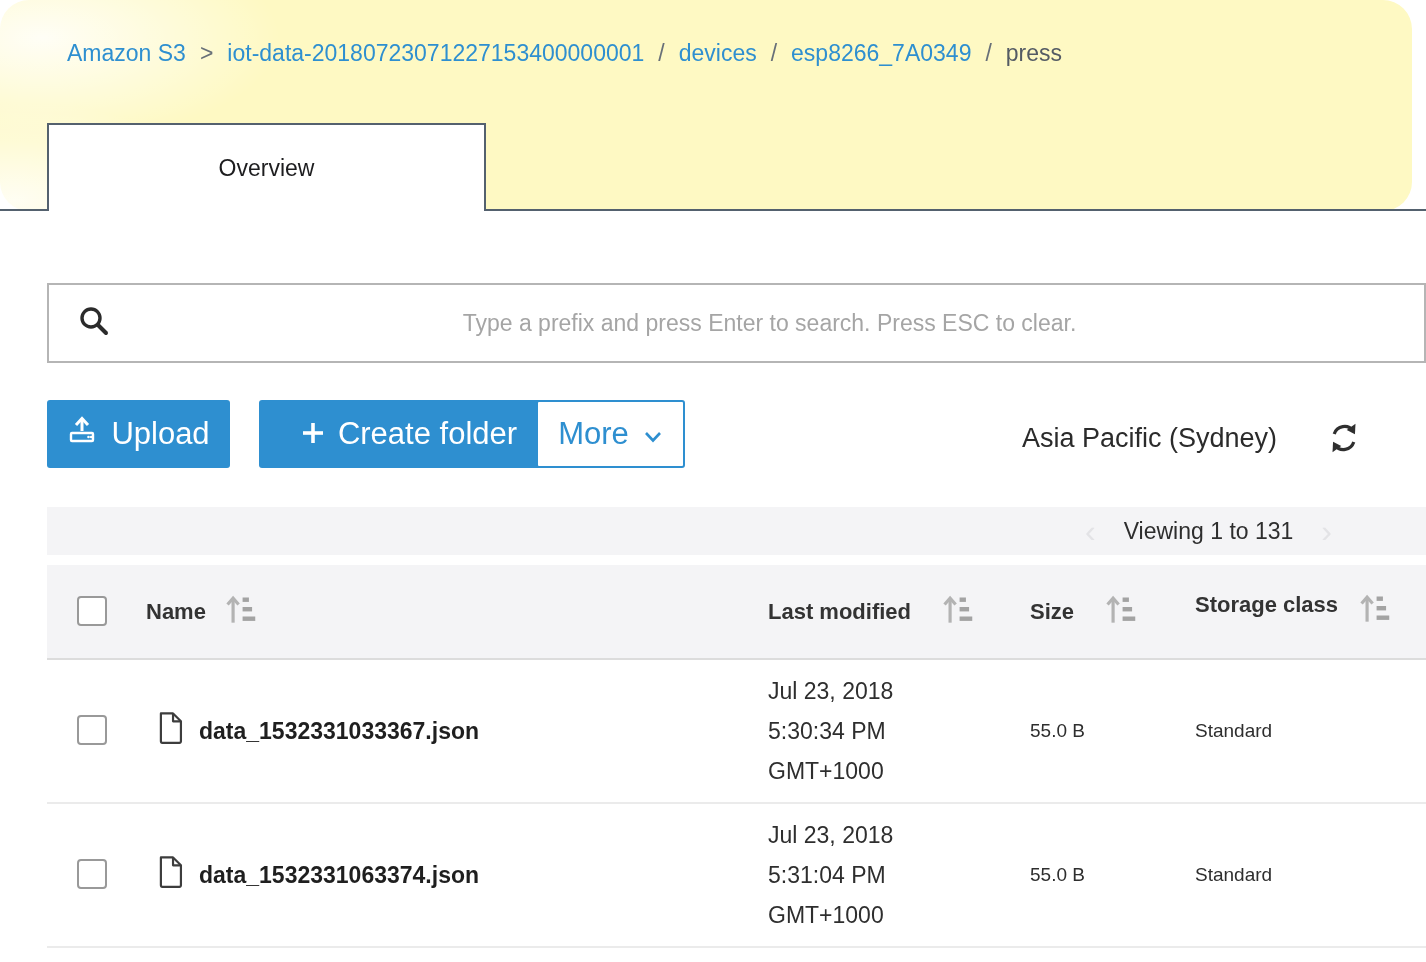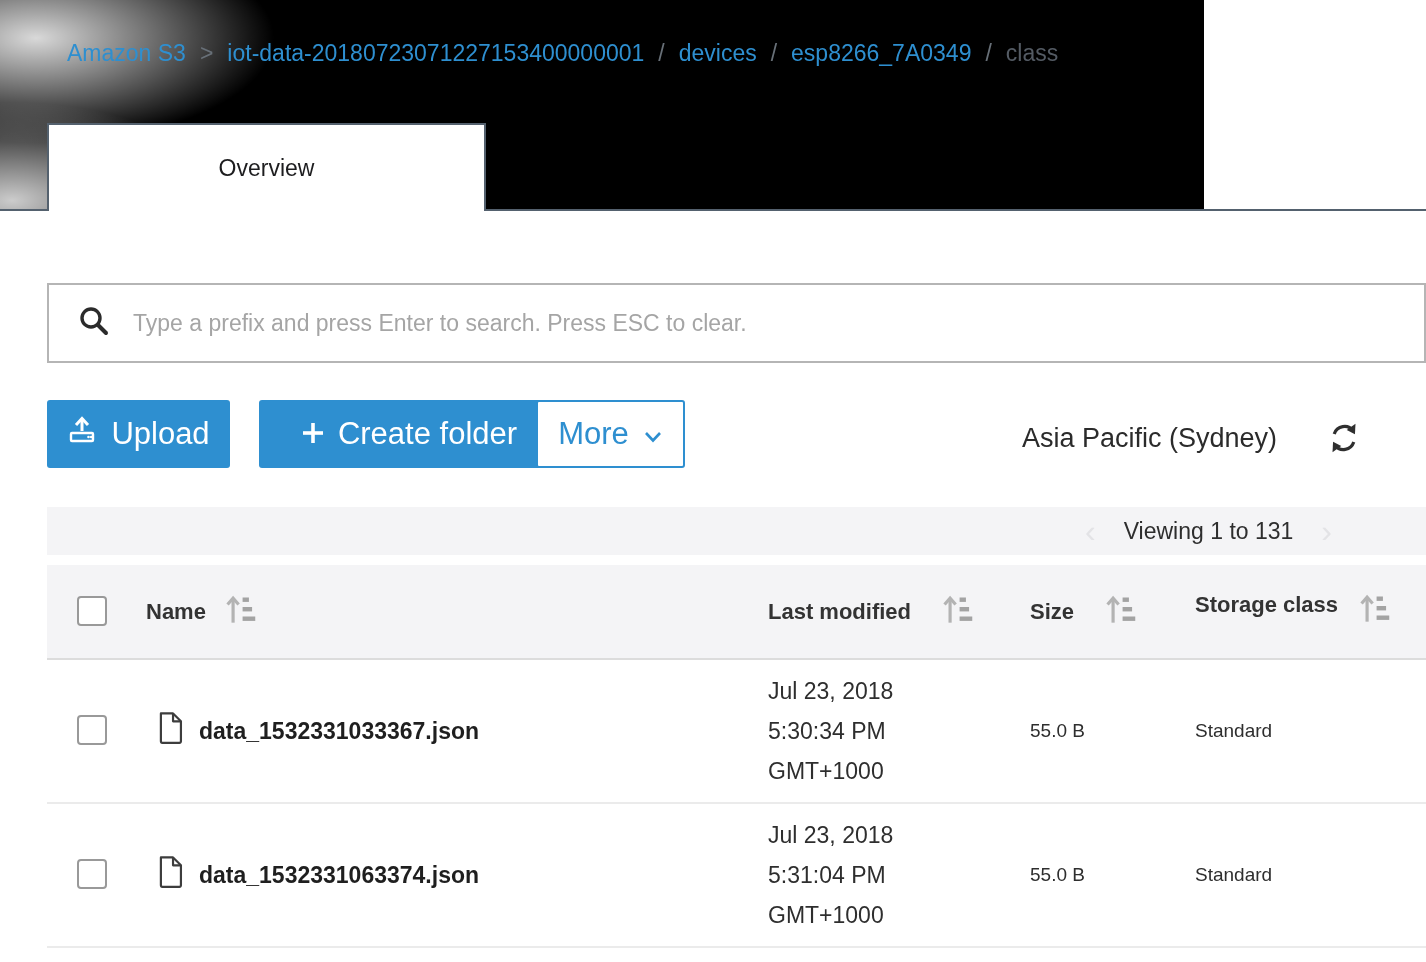--- a/index.html
+++ b/index.html
@@ -5,22 +5,23 @@
   html,body{margin:0;padding:0;}
   body{
     width:1426px;height:962px;position:relative;overflow:hidden;
     background:#ffffff;
     font-family:"Liberation Sans", sans-serif;
     -webkit-font-smoothing:antialiased;
   }
 
   
   .topbar{
-    position:absolute;left:0;top:0;width:1204px;height:211px;
-    background:#000000;
+    position:absolute;left:0;top:0;width:1412px;height:211px;
+    background:#fef9c3;
+    border-radius:29px;
   }
   .topbar::before{ 
     content:"";position:absolute;inset:0;
     background:
       radial-gradient(ellipse 340px 150px at 3% 18%, rgba(255,255,255,.85), rgba(255,255,255,0) 70%),
       radial-gradient(ellipse 300px 140px at 1% 95%, rgba(255,255,255,.8), rgba(255,255,255,0) 70%);
   }
   .topbar-border{
     position:absolute;left:0;top:209px;width:1426px;height:2px;background:#54616e;
   }
@@ -43,21 +44,21 @@
 
   
   .search-box{
     position:absolute;left:47px;top:283px;width:1379px;height:80px;
     box-sizing:border-box;border:2px solid #b5b5b5;background:#fff;
     display:flex;align-items:center;
   }
   .search-icon{margin-left:28px;flex:0 0 auto;}
   .search-input{
     flex:1;border:none;outline:none;background:transparent;
-    font-family:inherit;font-size:23px;color:#333;margin-left:20px;margin-right:16px;
+    font-family:inherit;font-size:23px;color:#333;margin-left:20px;margin-right:16px;text-align:center;
   }
   .search-input::placeholder{color:#a5a5a5;opacity:1;}
 
   
   .btn{
     position:absolute;top:400px;height:68px;box-sizing:border-box;
     display:flex;align-items:center;justify-content:center;gap:14px;
     font-family:inherit;font-size:31px;border-radius:3px;cursor:pointer;
   }
   .btn-primary{background:#2e8fd0;color:#ffffff;border:none;font-weight:500;}
@@ -129,21 +130,21 @@
 <div class="topbar">
   <nav class="breadcrumb">
     <a class="crumb-link">Amazon S3</a>
     <span class="crumb-sep">&gt;</span>
     <a class="crumb-link">iot-data-20180723071227153400000001</a>
     <span class="crumb-sep">/</span>
     <a class="crumb-link">devices</a>
     <span class="crumb-sep">/</span>
     <a class="crumb-link">esp8266_7A0349</a>
     <span class="crumb-sep">/</span>
-    <span class="crumb-current">class</span>
+    <span class="crumb-current">press</span>
   </nav>
   <div class="topbar-border"></div>
 </div>
 
 <div class="tab">
   <span>Overview</span>
 </div>
 
 <div class="search-box">
   <span class="search-icon">

